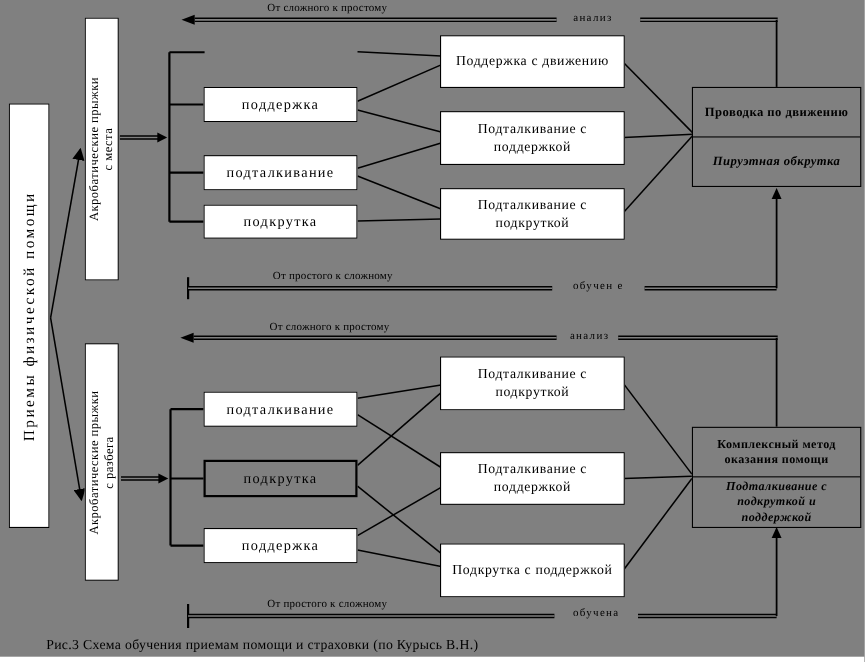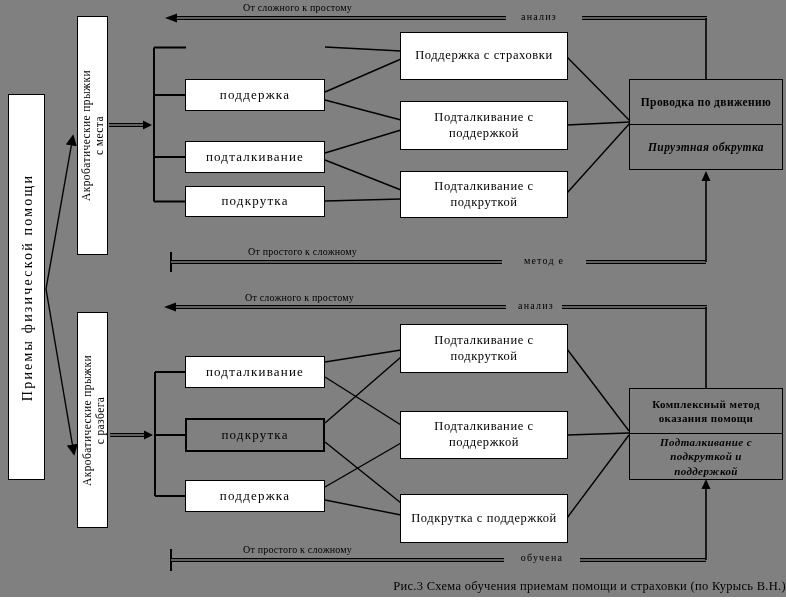--- a/index.html
+++ b/index.html
@@ -25,21 +25,21 @@
   .vbox{position:absolute;box-sizing:border-box;background:#fff;border:1.6px solid #000;}
   .vwrap{
     position:absolute;transform:rotate(-90deg);display:flex;flex-direction:column;
     align-items:center;justify-content:center;text-align:center;pointer-events:none;
   }
   .vwrap.root-label{font-size:14px;letter-spacing:2.2px;}
   .vwrap.branch-label{font-size:11.5px;letter-spacing:.4px;line-height:13px;}
   .vwrap span{display:block;}
   .flow{position:absolute;font-size:10px;letter-spacing:.2px;text-align:center;white-space:nowrap;}
   .mid{position:absolute;font-size:10px;letter-spacing:1.2px;text-align:center;white-space:nowrap;}
-  .caption{position:absolute;left:42px;top:579px;width:744px;text-align:right;font-size:12.5px;letter-spacing:.3px;}
+  .caption{position:absolute;left:42px;top:579px;width:744px;text-align:left;font-size:12.5px;letter-spacing:.3px;}
   .bottom-strip{position:absolute;left:0;top:597px;width:786px;height:5px;background:#fff;}
 </style>
 </head>
 <body>
 
 <div class="stage">
 
   <svg class="wires" width="786" height="602" viewBox="0 0 786 602">
     <defs>
       <marker id="ah" viewBox="0 0 10 10" refX="8.5" refY="5" markerWidth="8" markerHeight="8" orient="auto-start-reverse">
@@ -143,21 +143,21 @@
   <div class="vbox" style="left:77px;top:312px;width:31px;height:216px;"></div>
   <div class="vwrap branch-label" style="left:-15.5px;top:404.5px;width:216px;height:31px;">
     <span>Акробатические прыжки</span>
     <span>с разбега</span>
   </div>
 
   <div class="box tech" style="top:79px;height:32px;">поддержка</div>
   <div class="box tech" style="top:141px;height:32px;">подталкивание</div>
   <div class="box tech" style="top:186px;height:31px;">подкрутка</div>
 
-  <div class="box combo" style="top:32px;height:48px;">Поддержка с страховки</div>
+  <div class="box combo" style="top:32px;height:48px;">Поддержка с движению</div>
   <div class="box combo" style="top:101px;height:49px;">Подталкивание с поддержкой</div>
   <div class="box combo" style="top:171px;height:47px;">Подталкивание с подкруткой</div>
 
   <div class="box result" style="top:79px;height:91px;">
     <div class="cell">Проводка по движению</div>
     <div class="cell second">Пируэтная обкрутка</div>
   </div>
 
   <div class="box tech" style="top:356px;height:32px;">подталкивание</div>
   <div class="box tech gray" style="top:418px;height:34px;border-width:2px;">подкрутка</div>
@@ -168,21 +168,21 @@
   <div class="box combo" style="top:494px;height:49px;">Подкрутка с поддержкой</div>
 
   <div class="box result" style="top:388px;height:92px;font-size:11px;">
     <div class="cell" style="font-size:11px;">Комплексный метод оказания помощи</div>
     <div class="cell second" style="font-size:11px;">Подталкивание с подкруткой и поддержкой</div>
   </div>
 
   <div class="flow" style="left:240px;top:2px;width:115px;">От сложного к простому</div>
   <div class="mid" style="left:505px;top:11px;width:68px;">анализ</div>
   <div class="flow" style="left:245px;top:246px;width:115px;">От простого к сложному</div>
-  <div class="mid" style="left:500px;top:255px;width:88px;">метод е</div>
+  <div class="mid" style="left:500px;top:255px;width:88px;">обучен е</div>
 
   <div class="flow" style="left:242px;top:292px;width:115px;">От сложного к простому</div>
   <div class="mid" style="left:505px;top:300px;width:62px;">анализ</div>
   <div class="flow" style="left:240px;top:544px;width:115px;">От простого к сложному</div>
   <div class="mid" style="left:502px;top:552px;width:80px;">обучена</div>
 
   <div class="caption">Рис.3  Схема обучения приемам помощи и страховки (по Курысь В.Н.)</div>
 
   <div class="bottom-strip"></div>
 </div>

